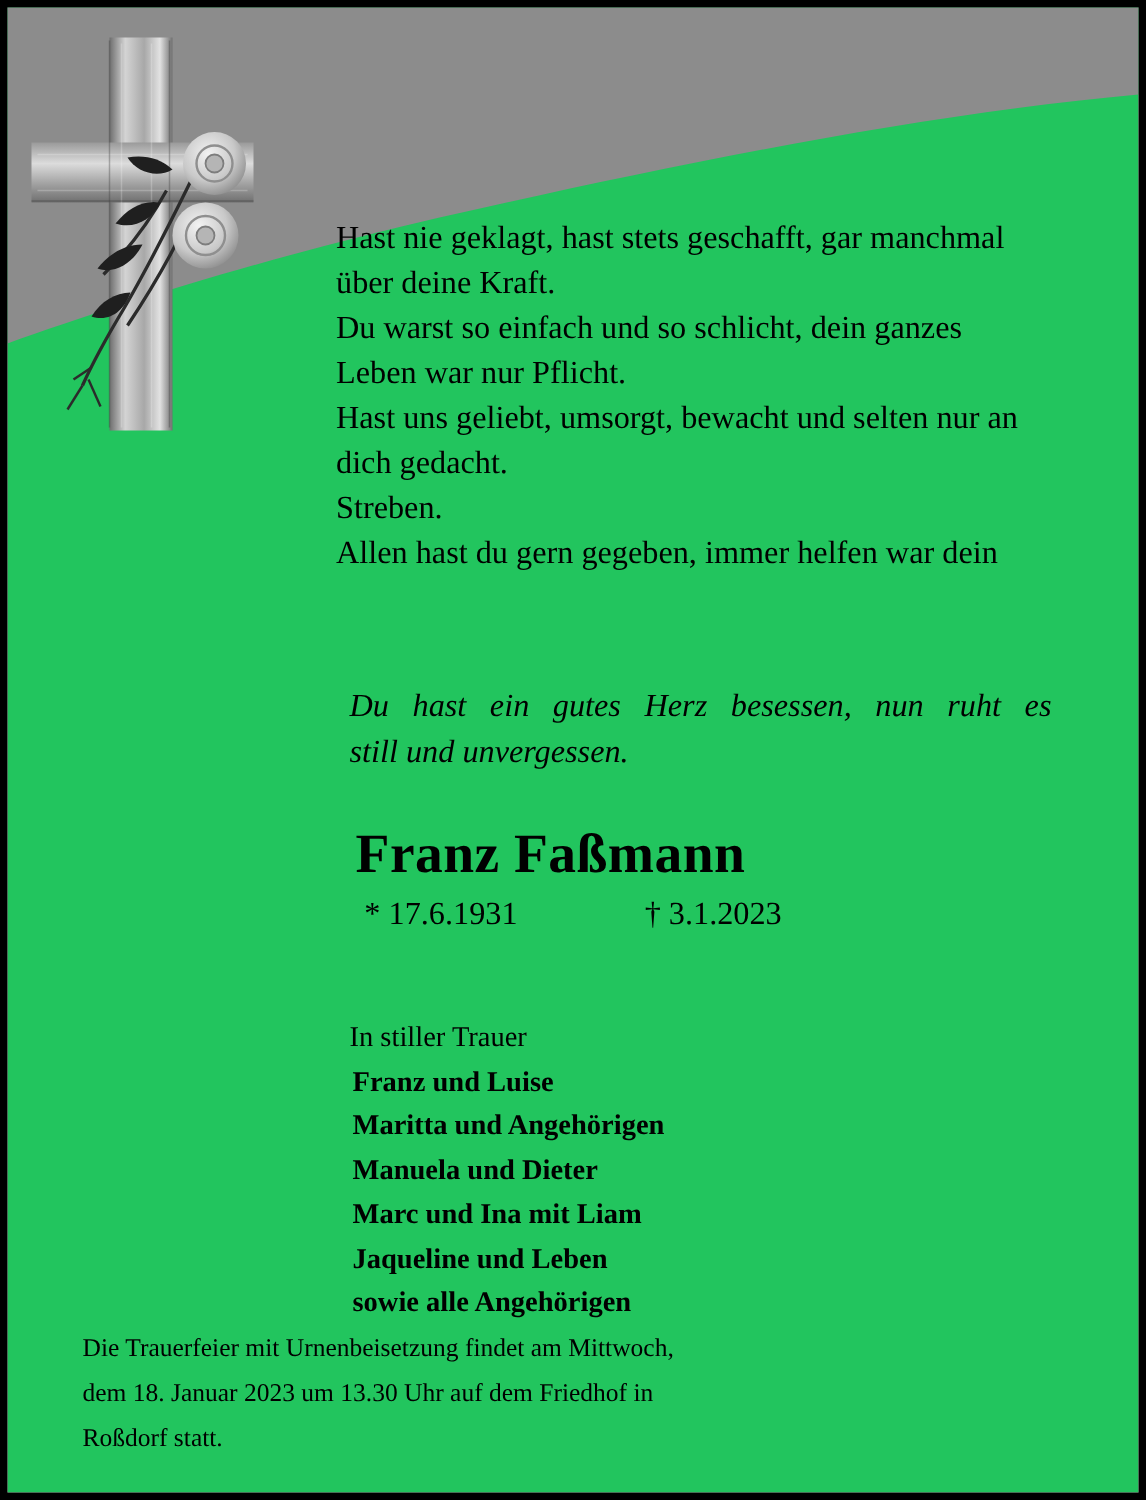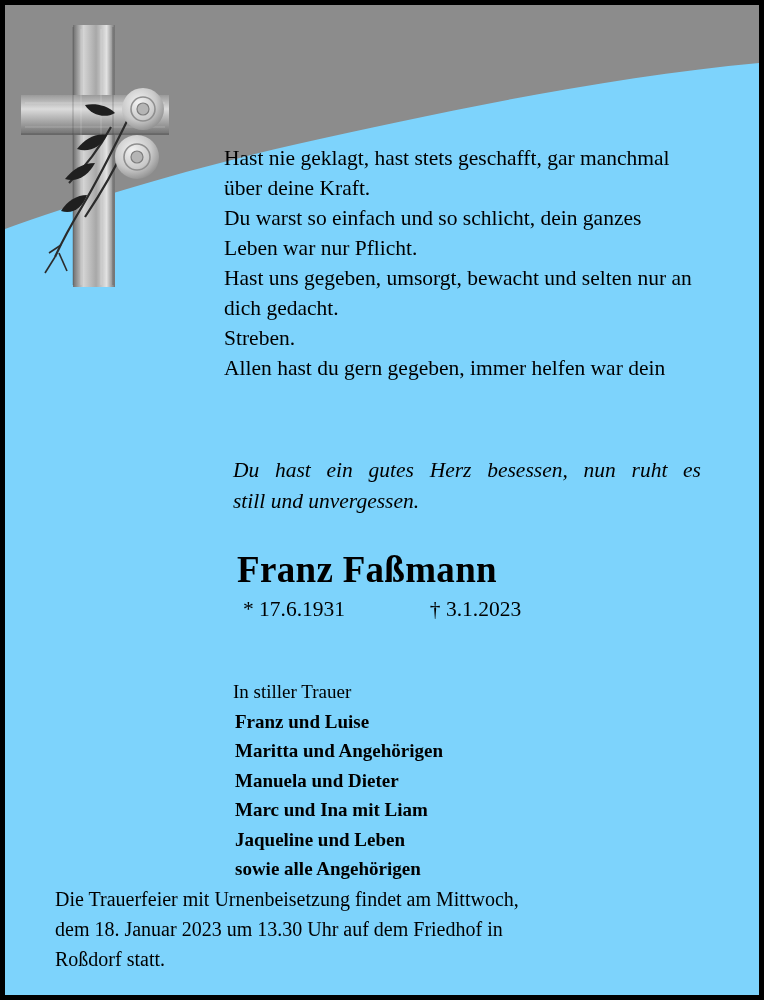--- a/index.html
+++ b/index.html
@@ -23,21 +23,21 @@
     width: 764px;
     height: 1000px;
     box-sizing: border-box;
     border: 5px solid #000000;
   }
   .inner {
     position: absolute;
     left: 5px; top: 5px;
     width: 754px;
     height: 990px;
-    background: #7dd3fc;
+    background: #22c55e;
     overflow: hidden;
   }
   
   .banner {
     position: absolute;
     left: 0; top: 0;
     width: 754px;
     height: 230px;
     overflow: hidden;
   }
@@ -113,21 +113,21 @@
     margin-top: 24px;
   }
   .mourners .head { display: block; font-weight: normal; }
   .mourners .fam { display: block; font-weight: bold; padding-left: 2px; }
 
   .ceremony {
     position: absolute;
     left: 50px;
     top: 879px;
     width: 660px;
-    font-size: 20px;
+    font-size: 17px;
     line-height: 30px;
   }
   .ceremony .ln { display: block; }
 </style>
 </head>
 <body>
 
 <div id="page">
   <div class="inner">
 
@@ -204,21 +204,21 @@
           <circle cx="122" cy="140" r="6" fill="#b5b5b5" stroke="#7d7d7d" stroke-width="1.2"></circle>
         </g>
       </svg>
     </div>
 
     <div class="poem">
       <span class="ln">Hast nie geklagt, hast stets geschafft, gar manchmal</span>
       <span class="ln">über deine Kraft.</span>
       <span class="ln">Du warst so einfach und so schlicht, dein ganzes</span>
       <span class="ln">Leben war nur Pflicht.</span>
-      <span class="ln">Hast uns gegeben, umsorgt, bewacht und selten nur an</span>
+      <span class="ln">Hast uns geliebt, umsorgt, bewacht und selten nur an</span>
       <span class="ln">dich gedacht.</span>
       <span class="ln">Streben.</span>
       <span class="ln">Allen hast du gern gegeben, immer helfen war dein</span>
     </div>
 
     <div class="subpoem">
       <span class="ln j">Du hast ein gutes Herz besessen, nun ruht es</span>
       <span class="ln">still und unvergessen.</span>
     </div>
 

